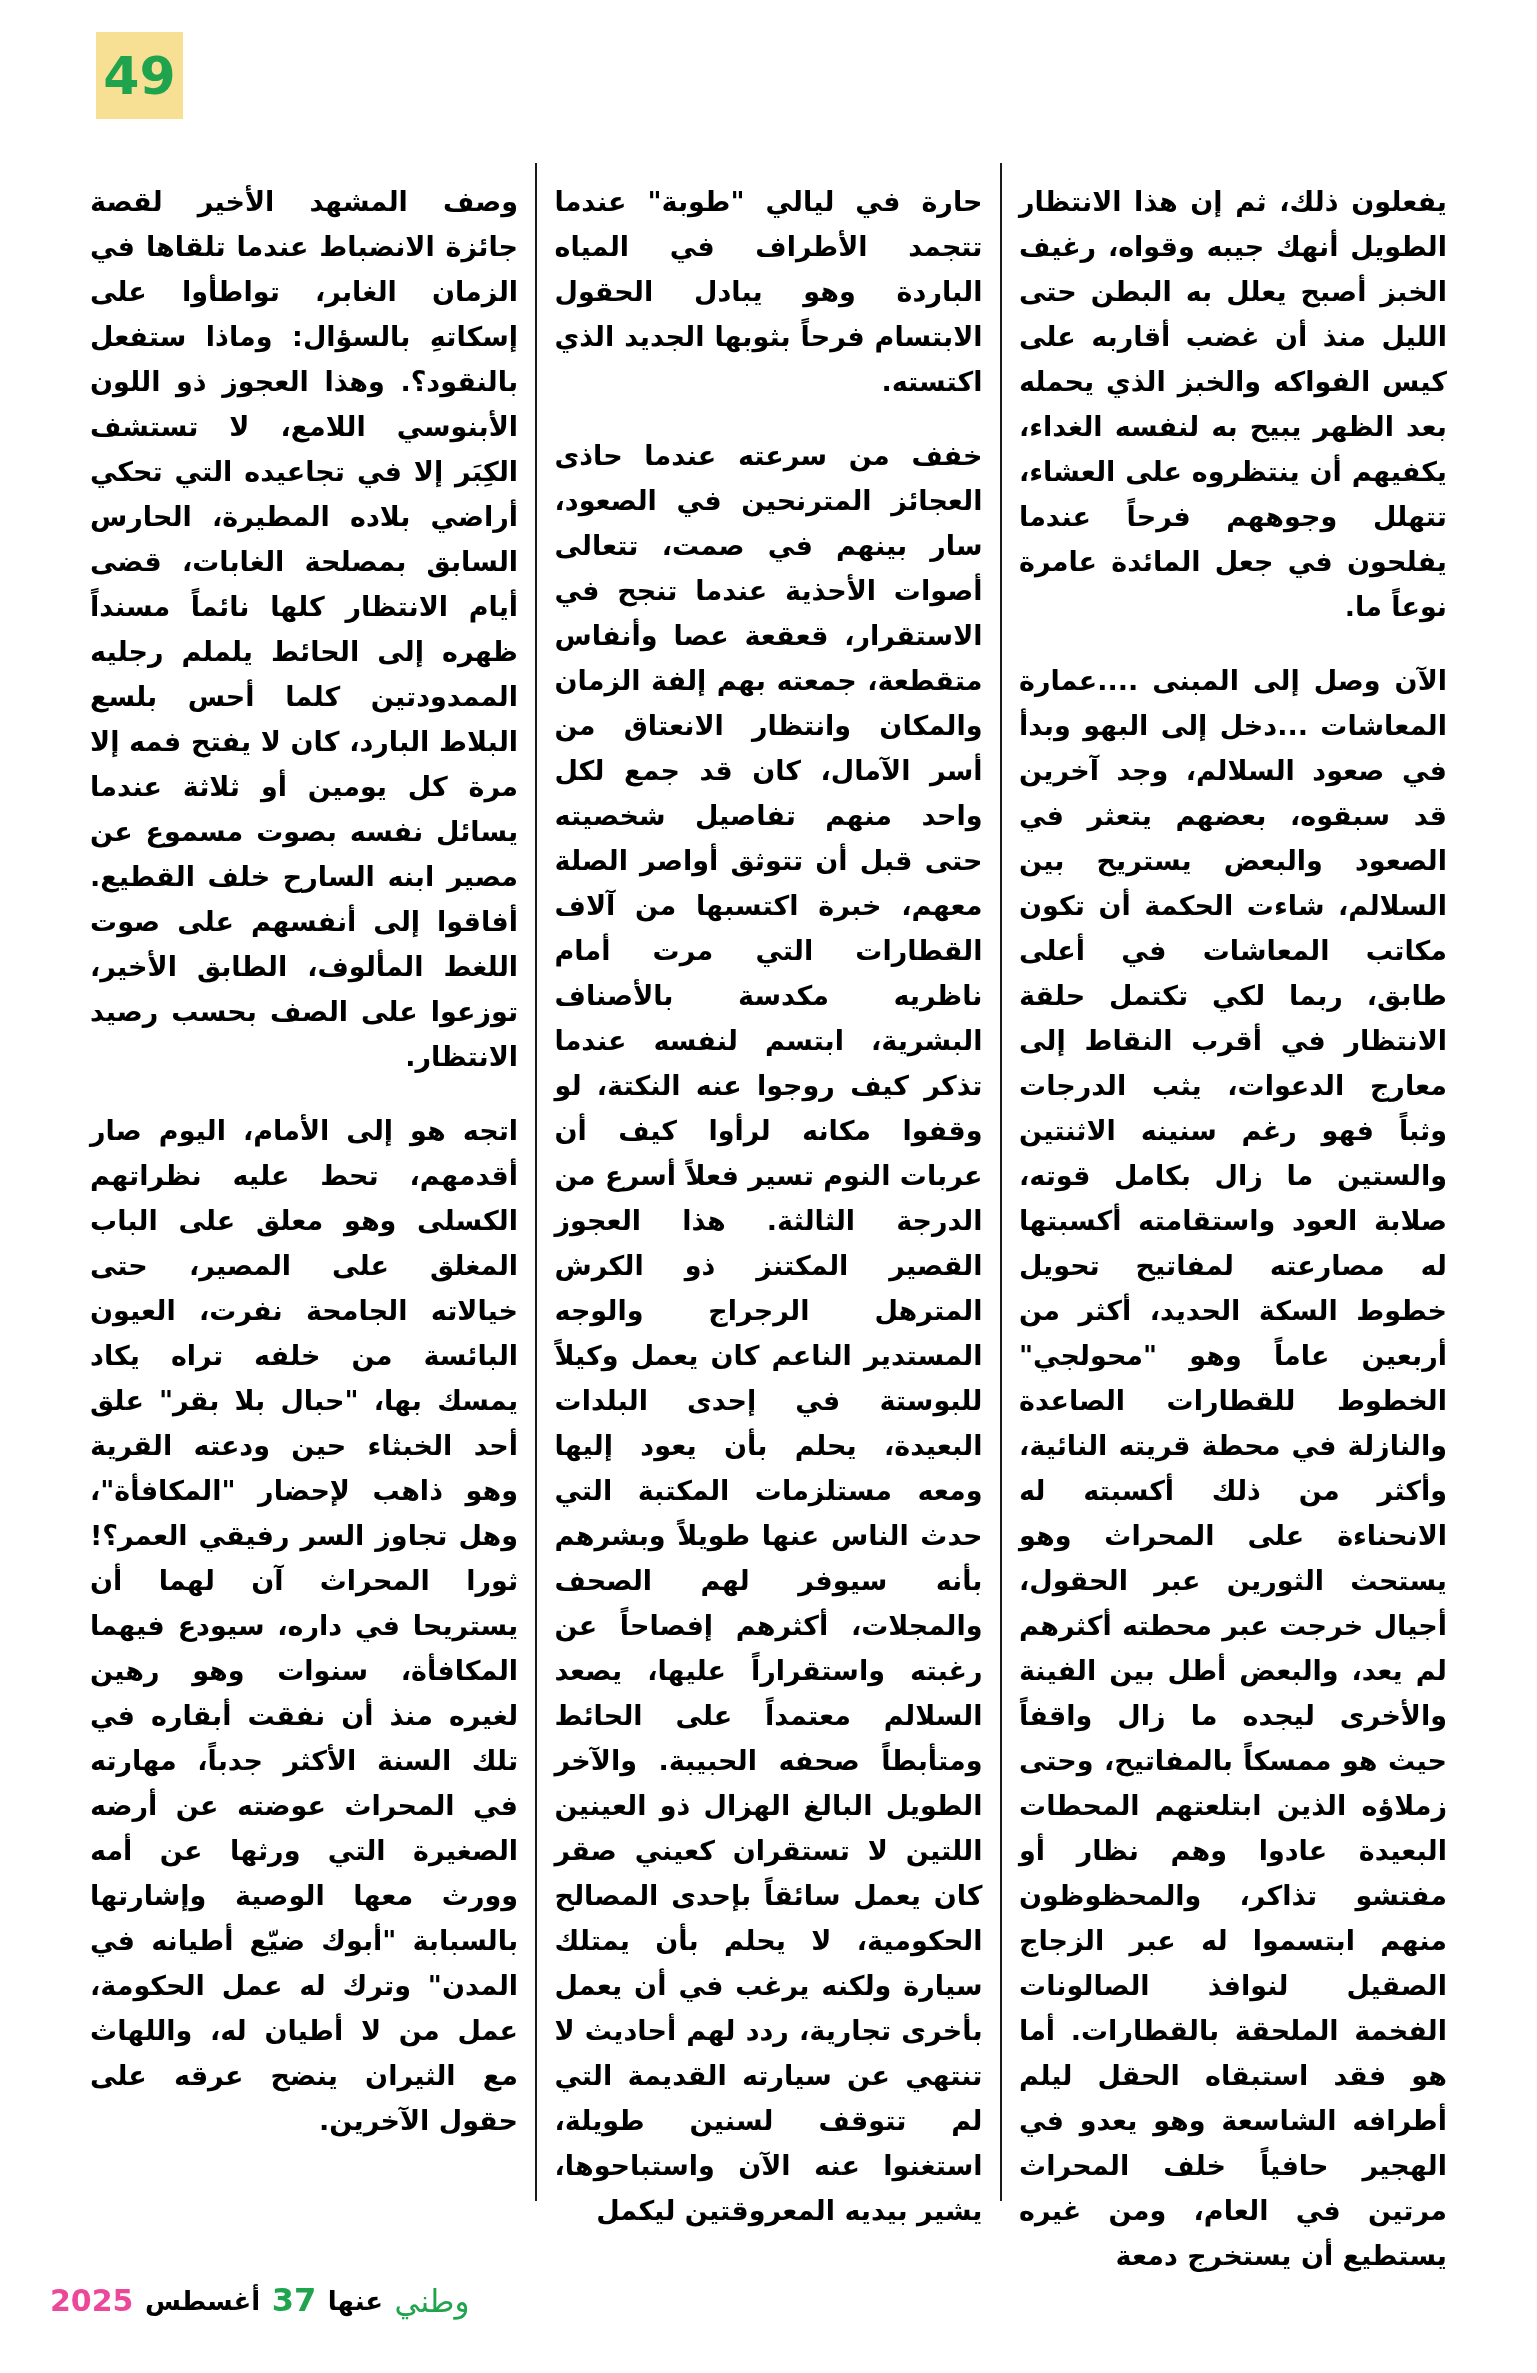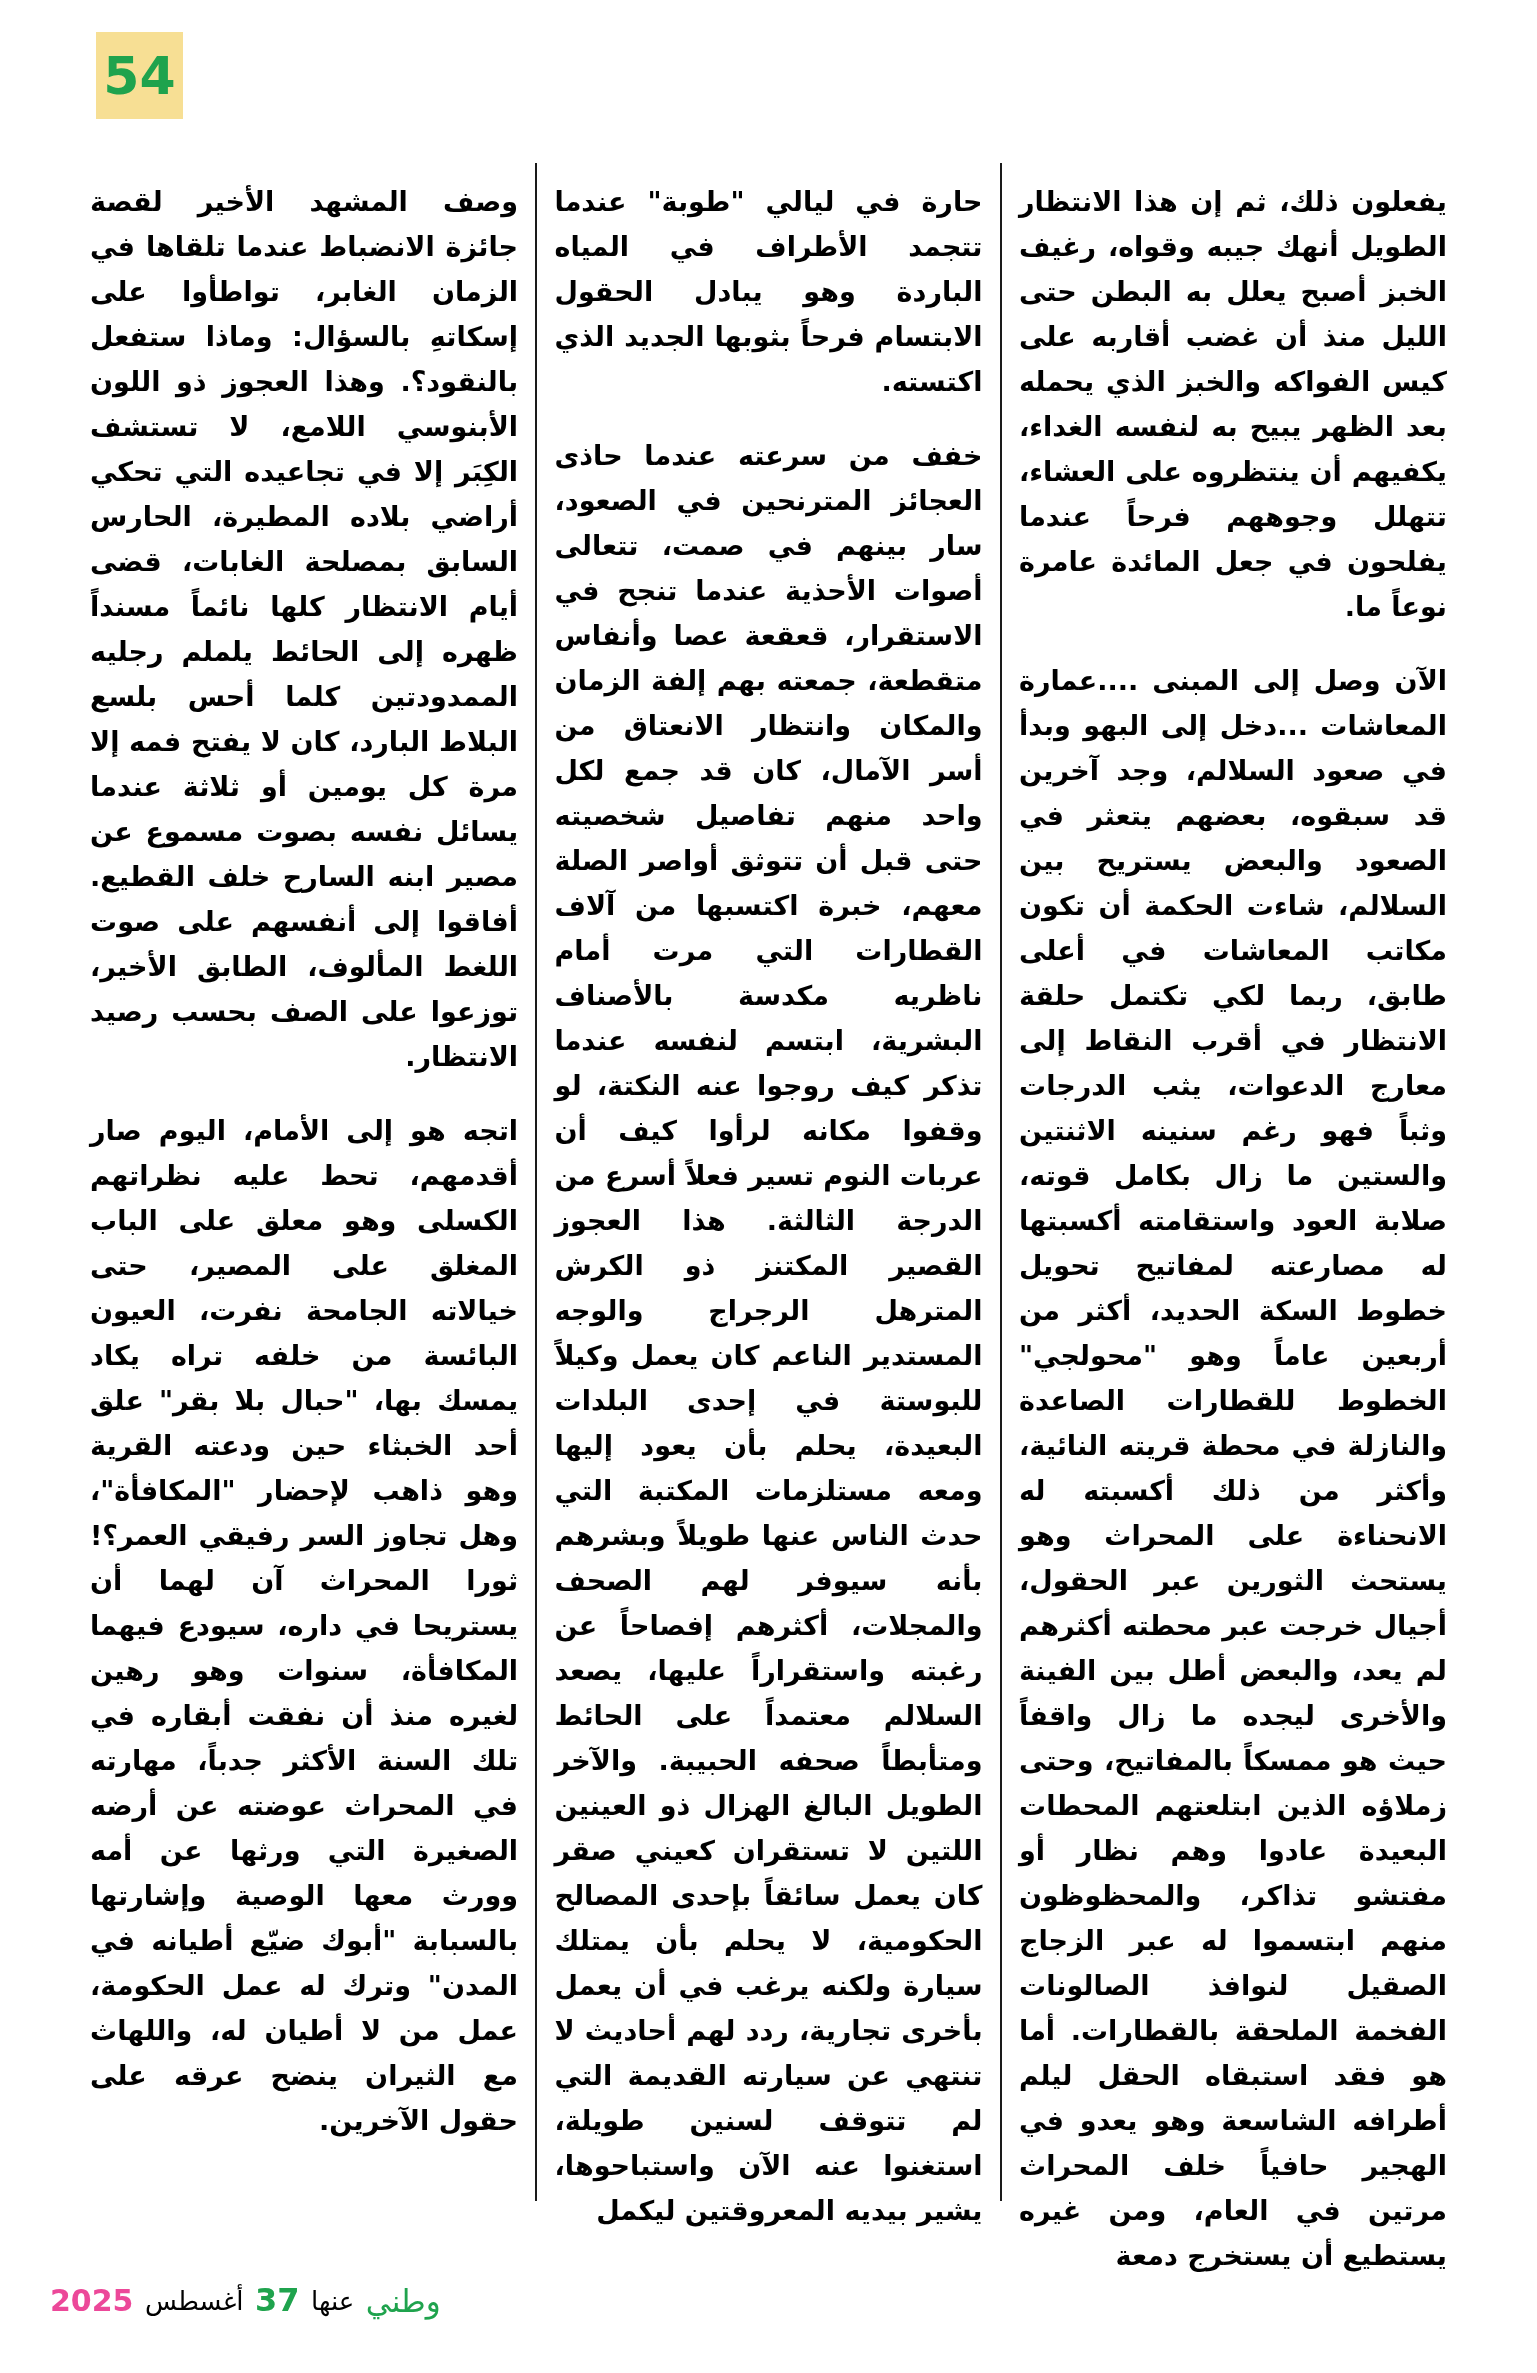--- a/index.html
+++ b/index.html
@@ -73,40 +73,40 @@
   }
   .footer .magazine-name {
     color: #1fa34d;
     font-size: 31px;
     font-weight: normal;
   }
   .footer .issue-label,
   .footer .issue-month {
     color: #000;
     font-size: 26px;
-    font-weight: normal;
+    font-weight: bold;
   }
   .footer .issue-number {
     color: #1fa34d;
     font-size: 32px;
     font-weight: bold;
     line-height: 43px;
   }
   .footer .issue-year {
     color: #ec4899;
     font-size: 30px;
     font-weight: bold;
     direction: ltr;
   }
 </style>
 </head>
 <body>
 
 <div class="page-number-badge">
-  <span>54</span>
+  <span>49</span>
 </div>
 
 <div class="columns">
 
   <div class="col">
     <p>يفعلون ذلك، ثم إن هذا الانتظار الطويل أنهك جيبه وقواه، رغيف الخبز أصبح يعلل به البطن حتى الليل منذ أن غضب أقاربه على كيس الفواكه والخبز الذي يحمله بعد الظهر يبيح به لنفسه الغداء، يكفيهم أن ينتظروه على العشاء، تتهلل وجوههم فرحاً عندما يفلحون في جعل المائدة عامرة نوعاً ما.</p>
     <p>الآن وصل إلى المبنى ....عمارة المعاشات ...دخل إلى البهو وبدأ في صعود السلالم، وجد آخرين قد سبقوه، بعضهم يتعثر في الصعود والبعض يستريح بين السلالم، شاءت الحكمة أن تكون مكاتب المعاشات في أعلى طابق، ربما لكي تكتمل حلقة الانتظار في أقرب النقاط إلى معارج الدعوات، يثب الدرجات وثباً فهو رغم سنينه الاثنتين والستين ما زال بكامل قوته، صلابة العود واستقامته أكسبتها له مصارعته لمفاتيح تحويل خطوط السكة الحديد، أكثر من أربعين عاماً وهو "محولجي" الخطوط للقطارات الصاعدة والنازلة في محطة قريته النائية، وأكثر من ذلك أكسبته له الانحناءة على المحراث وهو يستحث الثورين عبر الحقول، أجيال خرجت عبر محطته أكثرهم لم يعد، والبعض أطل بين الفينة والأخرى ليجده ما زال واقفاً حيث هو ممسكاً بالمفاتيح، وحتى زملاؤه الذين ابتلعتهم المحطات البعيدة عادوا وهم نظار أو مفتشو تذاكر، والمحظوظون منهم ابتسموا له عبر الزجاج الصقيل لنوافذ الصالونات الفخمة الملحقة بالقطارات. أما هو فقد استبقاه الحقل ليلم أطرافه الشاسعة وهو يعدو في الهجير حافياً خلف المحراث مرتين في العام، ومن غيره يستطيع أن يستخرج دمعة</p>
   </div>
 
   <div class="col-divider"></div>

